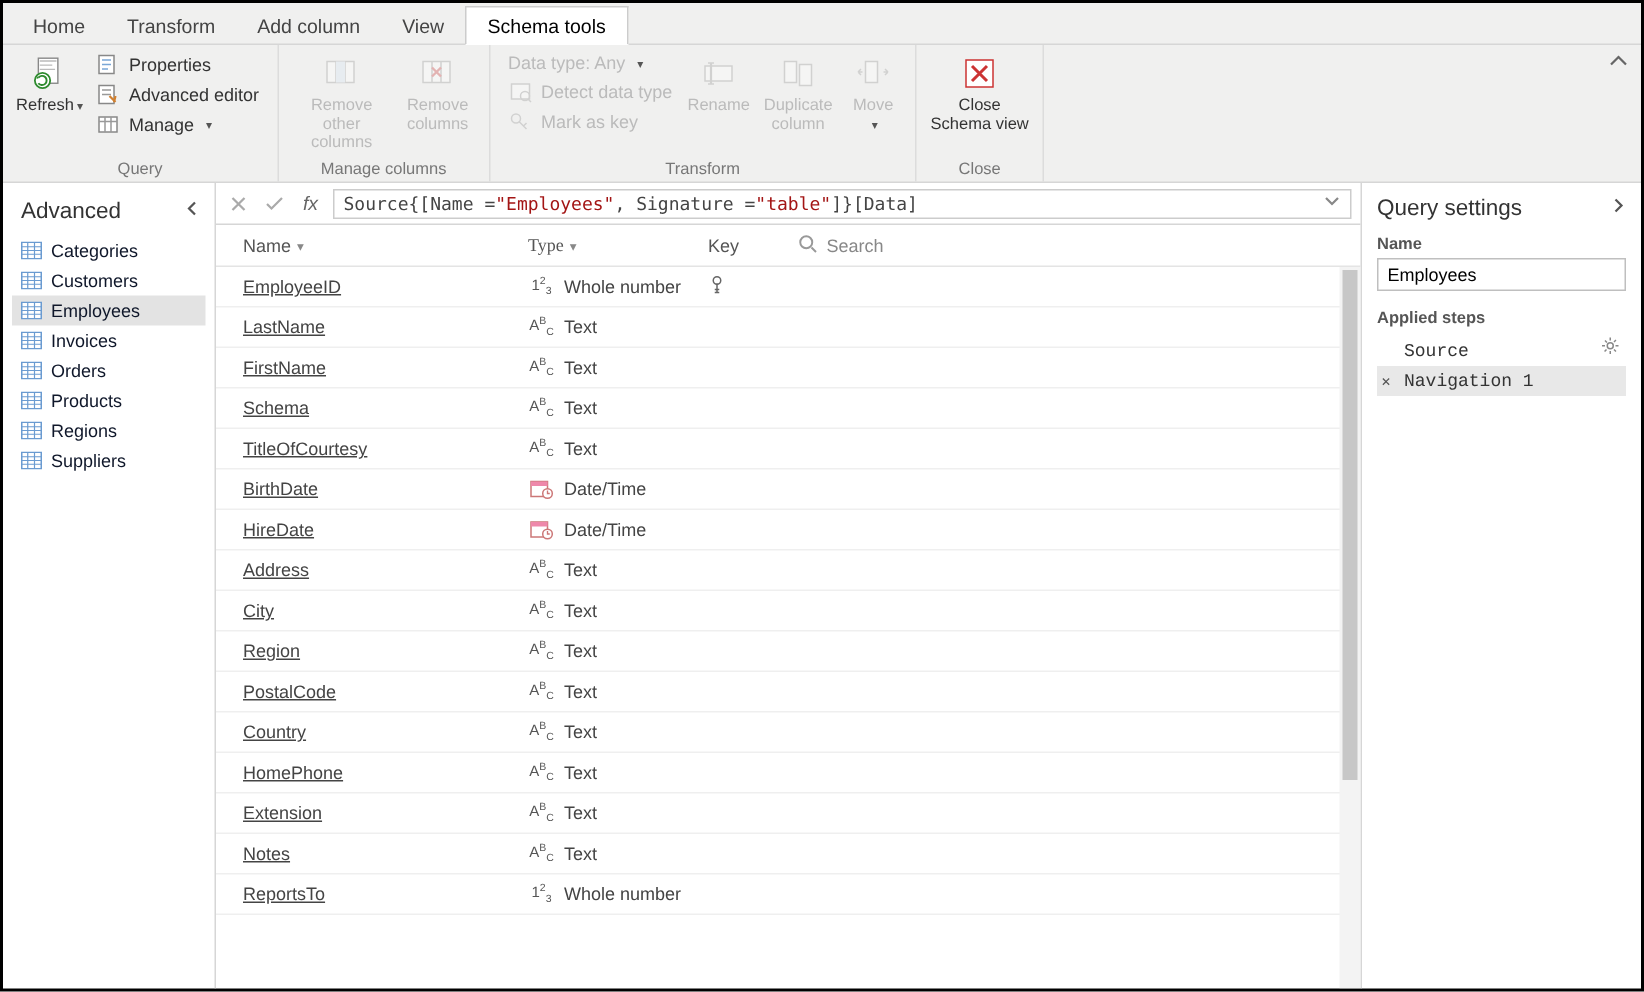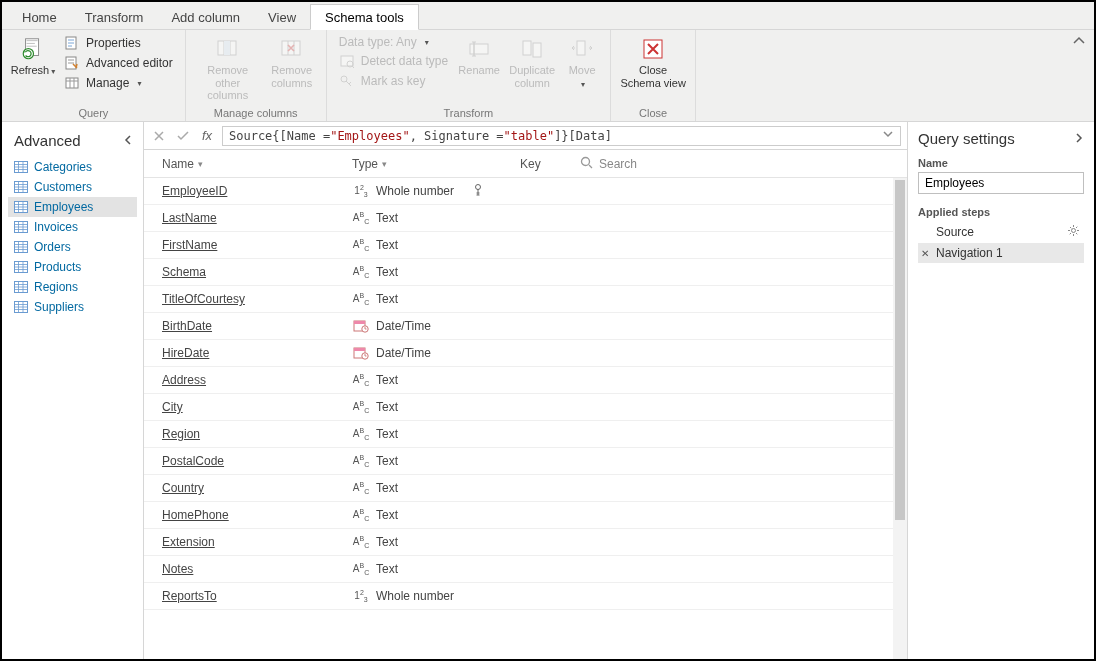--- a/index.html
+++ b/index.html
@@ -81,55 +81,55 @@
   .queries {
     width: 142px;
     border-right: 1px solid #d6d6d6;
     display: flex;
     flex-direction: column;
     padding-top: 6px;
   }
   .panel-hdr { display: flex; justify-content: space-between; align-items: center; padding: 4px 10px 8px 12px; font-size: 15px; color: #333; }
   .panel-hdr .chev { color: #666; cursor: pointer; }
   .qlist { padding: 0 6px; }
-  .qitem { display: flex; align-items: center; gap: 6px; padding: 3px 6px; cursor: pointer; font-size: 12px; color: #0369a1; border-radius: 0; }
+  .qitem { display: flex; align-items: center; gap: 6px; padding: 3px 6px; cursor: pointer; font-size: 12px; color: #0f172a; border-radius: 0; }
   .qitem.selected { background: #e3e3e3; }
   .qicon { width: 14px; height: 12px; }
   
   .center { flex: 1; display: flex; flex-direction: column; border-right: 1px solid #d6d6d6; }
   .formula-bar { display: flex; align-items: center; height: 28px; border-bottom: 1px solid #d6d6d6; padding: 0 6px; gap: 6px; }
   .fb-btn { width: 18px; height: 18px; display: flex; align-items: center; justify-content: center; color: #888; cursor: pointer; font-size: 13px; }
   .fb-input { flex: 1; border: 1px solid #ccc; height: 20px; padding: 1px 6px; font-family: Consolas, monospace; font-size: 12px; color: #444; display: flex; align-items: center; position: relative; }
   .fb-input .kw { color: #444; }
   .fb-input .str { color: #a31515; }
   .fb-expand { color: #888; margin-left: auto; cursor: pointer; font-size: 11px; }
   .grid-hdr { display: flex; align-items: center; height: 28px; border-bottom: 1px solid #e4e4e4; padding: 0 0 0 18px; color: #555; font-size: 12px; }
   .col-name { width: 190px; display: flex; align-items: center; gap: 4px; }
-  .col-type { width: 120px; display: flex; align-items: center; gap: 4px; }
-  .col-key  { width: 60px; margin-left: 48px; }
+  .col-type { width: 120px; display: flex; align-items: center; gap: 4px; font-family: Liberation Serif, serif; }
+  .col-key  { width: 60px; }
   .col-search { flex: 1; display: flex; align-items: center; gap: 6px; color: #888; }
   .schema-body { flex: 1; overflow-y: auto; position: relative; }
   .schema-body .scrollbar-track {
     position: absolute; right: 0; top: 0; bottom: 0; width: 14px; background: #f3f3f3;
   }
   .schema-body .scrollbar-thumb {
     position: absolute; right: 2px; top: 2px; width: 10px; height: 340px; background: #c7c7c7; border-radius: 0;
   }
   .srow { display: flex; align-items: center; height: 27px; border-bottom: 1px solid #efefef; padding-left: 18px; font-size: 12px; color: #444; }
   .srow .c1 { width: 190px; text-decoration: underline; }
   .srow .c2 { width: 120px; display: flex; align-items: center; gap: 6px; }
   .srow .c3 { width: 60px; color: #666; }
   .tyicon { width: 18px; height: 14px; display: flex; align-items: center; justify-content: center; font-size: 10px; color: #555; }
   
   .qsettings { width: 186px; padding: 8px 10px; display: flex; flex-direction: column; }
   .qs-hdr { display: flex; justify-content: space-between; align-items: center; font-size: 15px; color: #333; margin-bottom: 10px; }
   .qs-label { font-size: 11px; color: #555; font-weight: 600; margin-bottom: 3px; }
   .qs-input { width: 100%; border: 1px solid #bfbfbf; padding: 3px 6px; font-size: 12px; margin-bottom: 12px; }
   .steps { border: 0; }
-  .step { display: flex; align-items: center; justify-content: space-between; padding: 3px 4px 3px 18px; font-size: 12px; cursor: pointer; position: relative; }
+  .step { display: flex; align-items: flex-end; justify-content: space-between; padding: 3px 4px 3px 18px; font-size: 12px; cursor: pointer; position: relative; font-family: Liberation Mono, monospace; }
   .step.selected { background: #e8e8e8; }
   .step .del { position: absolute; left: 3px; font-size: 10px; color: #555; }
   .step .gear { color: #888; }
 </style>
 </head>
 <body>
 
 <div class="tabstrip">
   <div class="tab">Home</div>
   <div class="tab">Transform</div>

